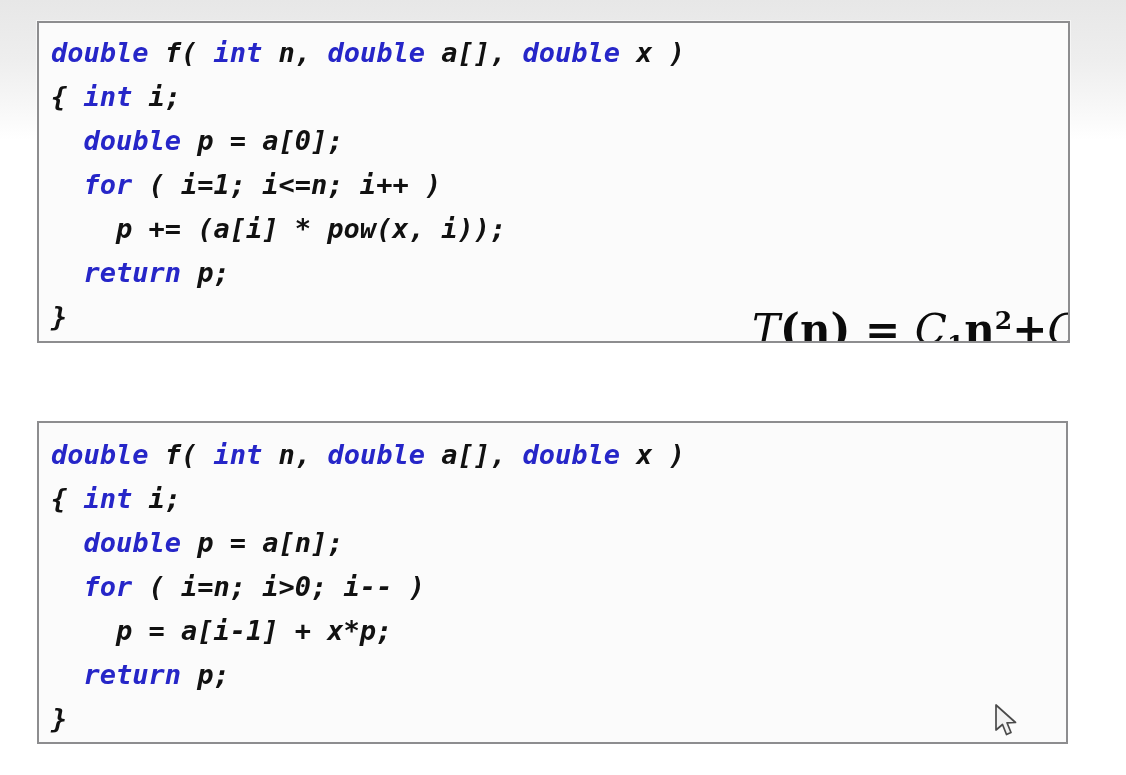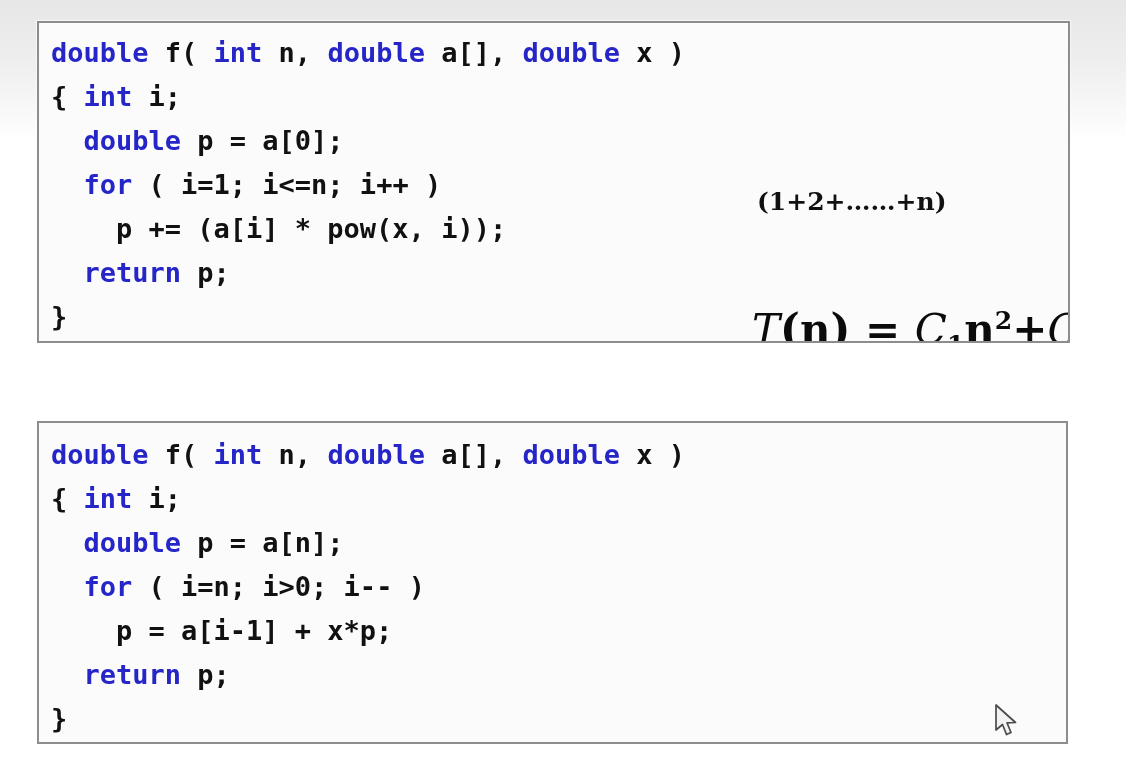--- a/index.html
+++ b/index.html
@@ -50,21 +50,21 @@
     font-family: "DejaVu Sans Mono", "Liberation Mono", monospace;
     font-size: 27px;
     font-weight: bold;
     line-height: 44px;
     color: #111111;
     white-space: pre;
     letter-spacing: 0px;
   }
   #box-2 .code-area { top: 10px; }
 
-  .code-line { height: 44px; }
+  .code-line { height: 44px; font-style: italic; }
   .kw {
     color: #2626c8;
   }
 
   
   .annot {
     position: absolute;
     color: #111111;
     white-space: nowrap;
   }
@@ -123,21 +123,20 @@
   }
 </style>
 </head>
 <body>
 
 <div class="slide">
 
   <div class="code-box" id="box-1">
     <div class="code-area" id="code-1"><div class="code-line"><span class="kw">double</span><span> f( </span><span class="kw">int</span><span> n, </span><span class="kw">double</span><span> a[], </span><span class="kw">double</span><span> x )</span></div><div class="code-line"><span>{ </span><span class="kw">int</span><span> i;</span></div><div class="code-line"><span>  </span><span class="kw">double</span><span> p = a[0];</span></div><div class="code-line"><span>  </span><span class="kw">for</span><span> ( i=1; i&lt;=n; i++ )</span></div><div class="code-line"><span>    p += (a[i] * pow(x, i));</span></div><div class="code-line"><span>  </span><span class="kw">return</span><span> p;</span></div><div class="code-line"><span>}</span></div></div>
 
-    <div class="annot annot-text" id="annot-sum">(1+2+……+n)</div>
 
 
     <div class="formula" id="formula-1"><span class="it">T</span><span class="up">(n)</span><span class="up"> = </span><span class="it">C</span><span class="sub">1</span><span class="up">n</span><span class="sup">2</span><span class="up">+</span><span class="it">C</span></div>
   </div>
 
   <div class="code-box" id="box-2">
     <div class="code-area" id="code-2"><div class="code-line"><span class="kw">double</span><span> f( </span><span class="kw">int</span><span> n, </span><span class="kw">double</span><span> a[], </span><span class="kw">double</span><span> x )</span></div><div class="code-line"><span>{ </span><span class="kw">int</span><span> i;</span></div><div class="code-line"><span>  </span><span class="kw">double</span><span> p = a[n];</span></div><div class="code-line"><span>  </span><span class="kw">for</span><span> ( i=n; i&gt;0; i-- )</span></div><div class="code-line"><span>    p = a[i-1] + x*p;</span></div><div class="code-line"><span>  </span><span class="kw">return</span><span> p;</span></div><div class="code-line"><span>}</span></div></div>
 
   </div>
 

